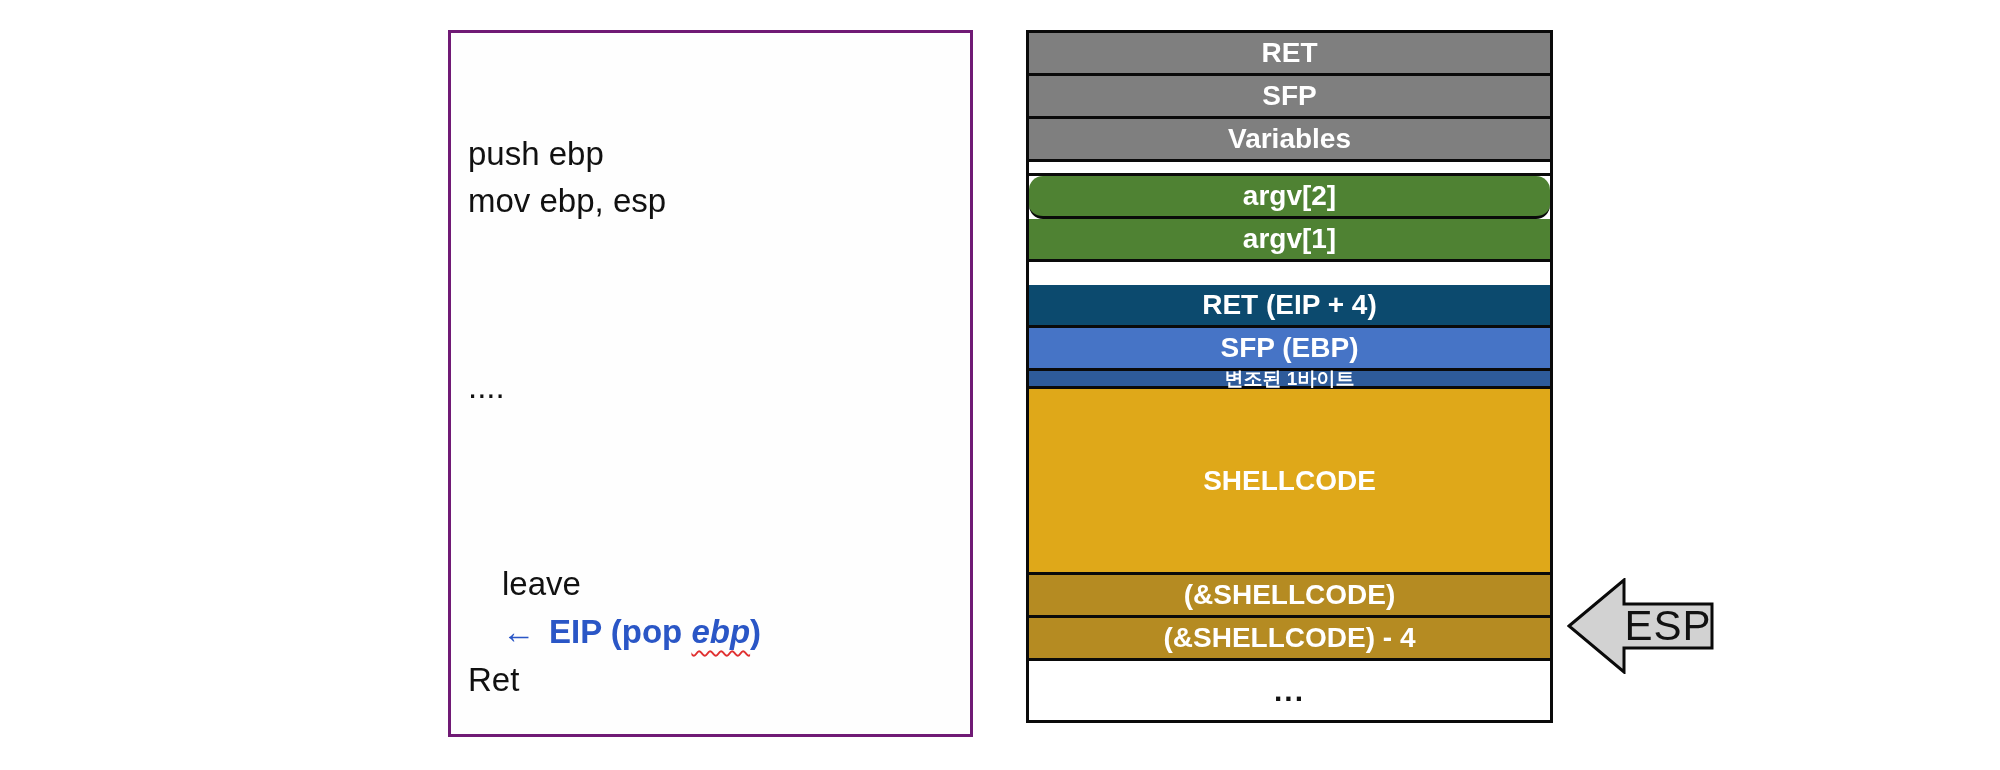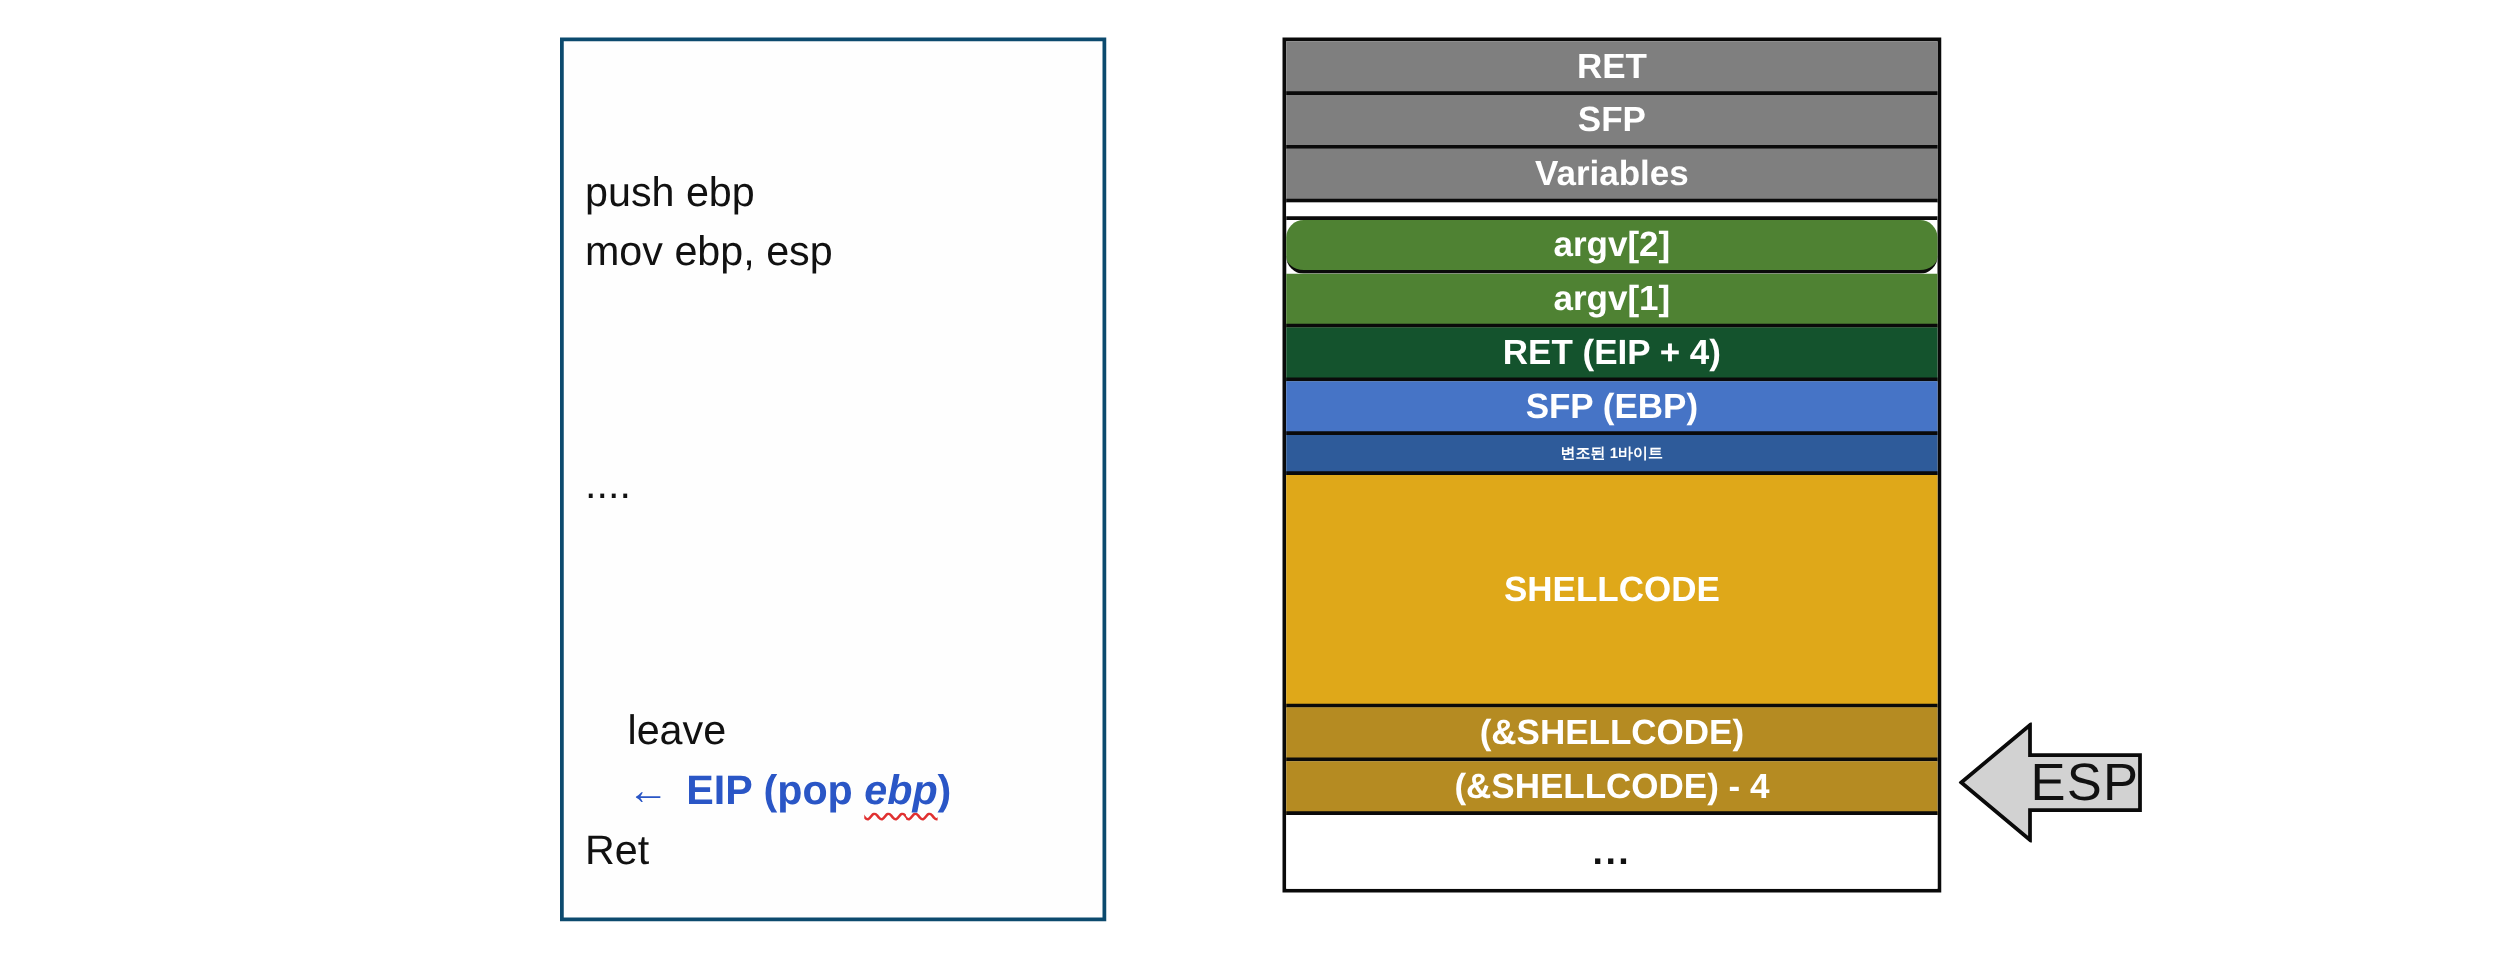--- a/index.html
+++ b/index.html
@@ -8,23 +8,23 @@
     background: #ffffff;
     font-family: "Liberation Sans", sans-serif;
     overflow: hidden;
     position: relative;
   }
 
   
   .code-panel {
     position: absolute;
     left: 448px; top: 30px;
-    width: 437px; height: 707px;
+    width: 525px; height: 707px;
     background: #fefefe;
-    border: 3px solid #0c4a6e;
+    border: 3px solid #701a75;
   }
   .code-block {
     position: absolute;
     left: 17px;
     font-size: 33px;
     line-height: 47px;
     color: #111111;
     white-space: nowrap;
   }
   .code-top    { top: 97px;  }
@@ -61,21 +61,21 @@
     align-items: center;
     justify-content: center;
     border-bottom: 3px solid #0a0a0a;
     color: #ffffff;
     font-weight: bold;
     font-size: 28px;
   }
   .stack-row:last-child { border-bottom: none; }
   .kind-normal { height: 43px; }
   .kind-gap    { height: 14px; }
-  .kind-thin   { height: 32px; font-size: 12px; }
+  .kind-thin   { height: 18px; font-size: 19px; }
   .kind-large  { height: 186px; }
   .kind-bottom { height: 59px; color: #111111; font-size: 30px; letter-spacing: 2px; }
 
   
   .esp-arrow {
     position: absolute;
     left: 1567px; top: 578px;
     width: 148px; height: 96px;
   }
   .esp-arrow svg { display: block; width: 100%; height: 100%; }
@@ -123,21 +123,21 @@
     <div class="stack-row kind-normal" style="background: rgb(127, 127, 127);">
       <span class="row-label">Variables</span>
     </div>
     <div class="stack-row kind-gap" style="background: rgb(255, 255, 255);"></div>
     <div class="stack-row kind-normal" style="background: rgb(79, 130, 51); border-radius: 14px;">
       <span class="row-label">argv[2]</span>
     </div>
     <div class="stack-row kind-normal" style="background: rgb(79, 130, 51);">
       <span class="row-label">argv[1]</span>
     </div>
-    <div class="stack-row kind-normal" style="background: #14532d;">
+    <div class="stack-row kind-normal" style="background: #0c4a6e; margin-top: 23px;">
       <span class="row-label">RET (EIP + 4)</span>
     </div>
     <div class="stack-row kind-normal" style="background: rgb(70, 116, 198);">
       <span class="row-label">SFP (EBP)</span>
     </div>
     <div class="stack-row kind-thin" style="background: rgb(46, 91, 154);">
       <span class="row-label">변조된 1바이트</span>
     </div>
     <div class="stack-row kind-large" style="background: rgb(223, 168, 25);">
       <span class="row-label">SHELLCODE</span>

